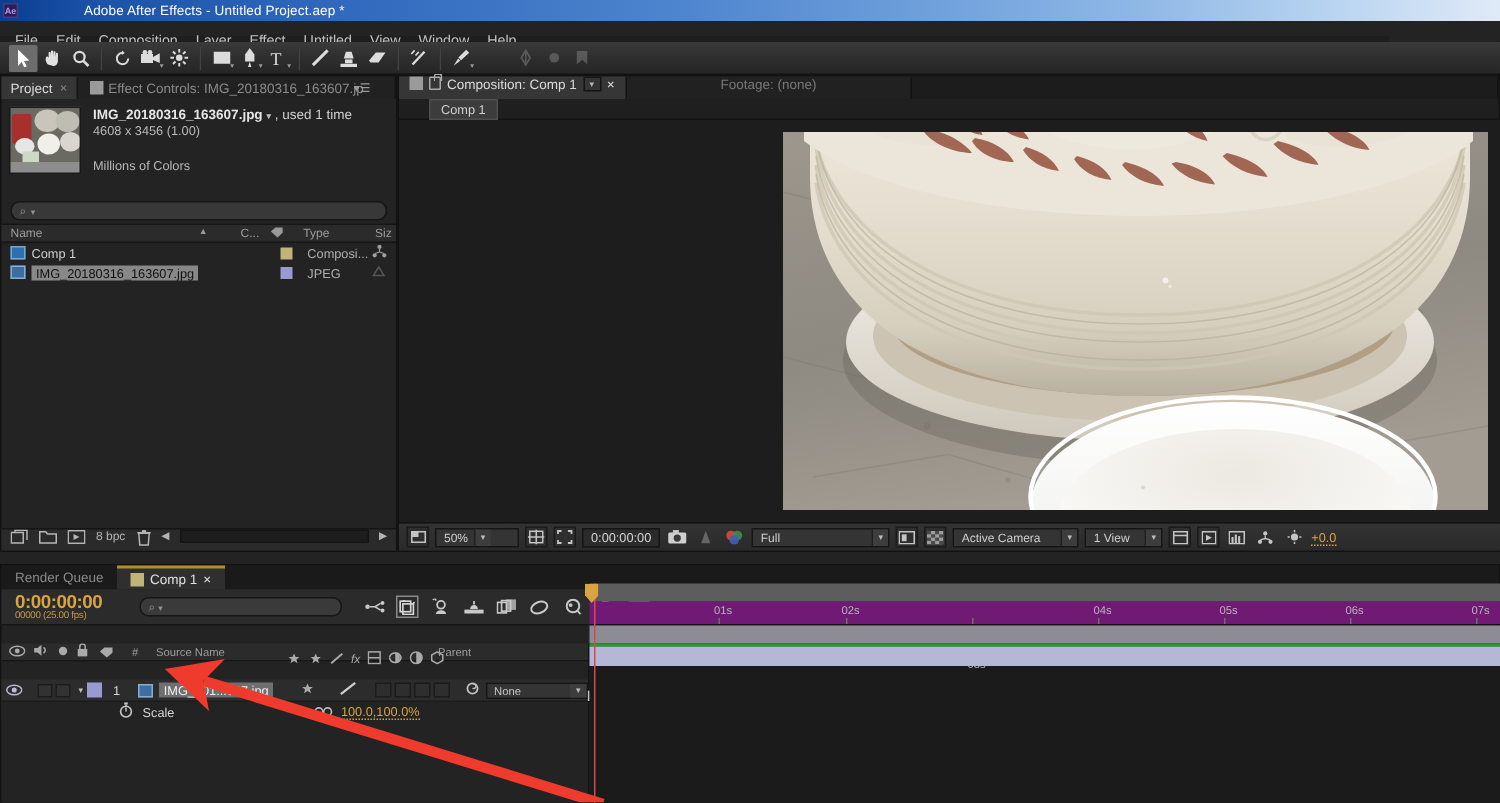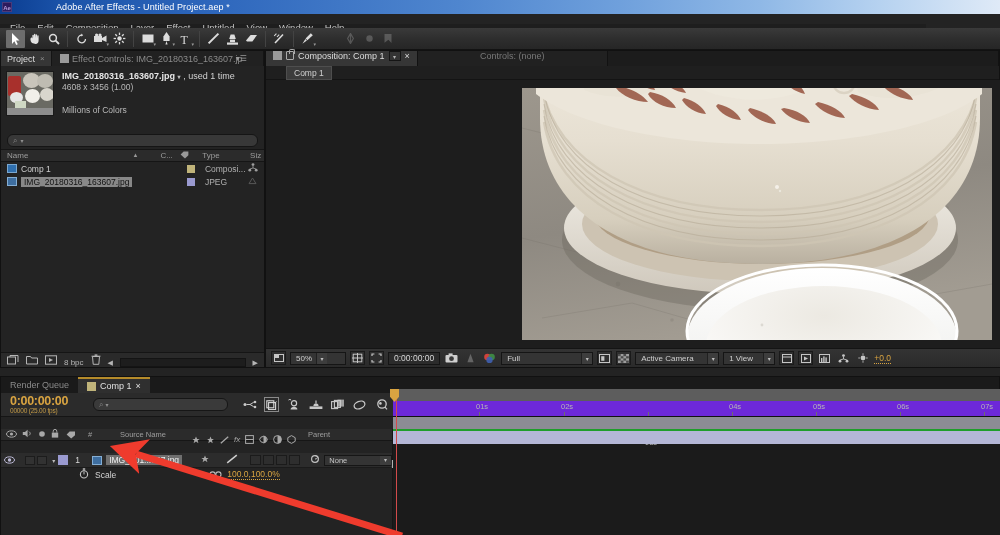--- a/index.html
+++ b/index.html
@@ -85,21 +85,21 @@
   }
   .collist-head .c{ padding-left:6px; position:relative; white-space:nowrap;}
   .rowitem{ height:13px; display:flex; align-items:center; font-size:8.5px; color:#cfcfcf; }
   .rowitem .nm{ display:flex; align-items:center; gap:4px; padding-left:6px; flex:none;}
   .rowitem .sel{ background:#888; color:#111; padding:0 3px; }
   .ic-comp{ width:10px;height:9px;background:#2f6fae;border:1px solid #7aa7cf;flex:none;}
   .ic-jpg{ width:10px;height:9px;background:#3e6ea0;border:1px solid #84aed4;flex:none;}
   .swatch{ width:8px;height:8px;flex:none;}
   .proj-foot{
     position:absolute; left:0; bottom:0; width:100%; height:15px; background:#2a2a2a;
-    border-top:1px solid #151515; display:flex; align-items:flex-end; gap:7px; padding:0 6px; font-size:8px; color:#b5b5b5;
+    border-top:1px solid #151515; display:flex; align-items:flex-start; gap:7px; padding:0 6px; font-size:8px; color:#b5b5b5;
   }
   .proj-foot .sld{ flex:1; height:9px; background:#1d1d1d; border:1px solid #141414; }
 
   
   #compPanel{ left:265px; top:50px; width:735px; height:318px; background:#1d1d1d;}
   .comp-tabs{ height:15px; background:#1c1c1c; display:flex; align-items:stretch;}
   .comp-tabs .t{ display:flex; align-items:flex-start; gap:4px; padding:0 7px; font-size:9px;
                  border-right:1px solid #121212;}
   .comp-tabs .ta{ background:#363636; color:#dcdcdc;}
   .comp-tabs .tb{ background:#212121; color:#787878; flex:none; width:190px; justify-content:center;}
@@ -155,21 +155,21 @@
             background:#232323;}
   .eye{ width:11px;height:11px;display:flex;align-items:center;justify-content:center;color:#bcb9d6;font-size:8px;}
   .layname{ background:#6f6f6f; color:#f0f0f0; padding:0 3px;}
   .parentdd{ width:74px;height:11px;background:#343434;border:1px solid #161616;display:flex;
              align-items:center;font-size:7.5px;color:#c6c6c6;padding-left:4px;}
   .parentdd .arw{ margin-left:auto; width:11px; text-align:center; font-size:6px; color:#bbb; background:#3d3d3d; height:100%;}
 
   .gridcol{ position:absolute; left:392px; top:0; width:608px; height:107px; background:#1b1b1b;}
   .ruler{ position:absolute; left:0; top:0; width:608px; height:0; }
   .rulerbar{ position:absolute; left:0; top:-40px; width:608px; height:12px; background:#5d5d5d;}
-  .timeruler{ position:absolute; left:0; top:-28px; width:608px; height:16px; background:#6d28d9;
+  .timeruler{ position:absolute; left:0; top:-28px; width:608px; height:16px; background:#701a75;
               border-bottom:1px solid #111;}
   .timeruler .lbl{ position:absolute; top:1px; font-size:7.5px; color:#b6b6b6;}
   .timeruler .tick{ position:absolute; top:11px; width:1px; height:4px; background:#6e6e6e;}
   .workarea{ position:absolute; left:0; top:-12px; width:608px; height:12px; background:#8c8c94;}
   .greenline{ position:absolute; left:0; top:0; width:608px; height:2px; background:#1f9e2a;}
   .layerbar{ position:absolute; left:0; top:2px; width:608px; height:13px; background:#b4b7d6;}
   .playhead{ position:absolute; left:3px; top:-40px; width:1px; height:147px; background:#d34b4b; z-index:9;}
   .phhandle{ position:absolute; left:-3px; top:-40px; width:9px; height:13px; background:#d9a441; z-index:10;
              clip-path:polygon(0 0,100% 0,100% 60%,50% 100%,0 60%);}
   .ibeam{ position:absolute; left:-2px; top:30px; font-size:10px; color:#c9c9c9; z-index:9;}
@@ -449,21 +449,21 @@
   <div class="panel" id="compPanel">
     <div class="comp-tabs">
       <div class="t ta">
         <span class="sqicon"></span>
         <span class="lockic"></span>
         <span>Composition: Comp 1</span>
         <span class="caretbox">▾</span>
         <span class="x">×</span>
       </div>
       <div class="t tb">
-        <span>Controls: (none)</span>
+        <span>Footage: (none)</span>
       </div>
       <div class="t tc"></div>
     </div>
 
     <div class="comp-sub">
       <span class="cb">Comp 1</span>
     </div>
 
     <div class="stage">
       <div class="canvas">
@@ -816,21 +816,21 @@
                   <path d="M2.2 3.6 L2.2 2.2 A1.8 1.8 0 0 1 5.8 2.2 L5.8 3.6" fill="none" stroke="#a9a9a9" stroke-width="1"></path>
                 </svg>
             </span>
           </div>
           <div class="g" style="width:22px;">
             <svg width="10" height="8" viewBox="0 0 10 8">
                 <path d="M0.6 3.4 L3.6 0.6 L9 0.6 L9 4.2 L5.2 7.4 Z" fill="#a9a9a9"></path>
               </svg>
           </div>
           <div class="g" style="width:16px;">#</div>
-          <div class="g" style="width:188px;margin-left:16px;">Source Name</div>
+          <div class="g" style="width:188px;">Source Name</div>
           <div class="g" style="width:12px;">Parent</div>
         </div>
 
         <div style="position:absolute;left:190px;top:1px;display:flex;gap:5px;align-items:center;">
           <span>
             <svg width="10" height="8" viewBox="0 0 10 8">
                 <path d="M5 0.6 L6.1 3 L8.6 3 L6.6 4.6 L7.4 7.2 L5 5.6 L2.6 7.2 L3.4 4.6 L1.4 3 L3.9 3 Z" fill="#a9a9a9"></path>
               </svg>
           </span>
           <span>

